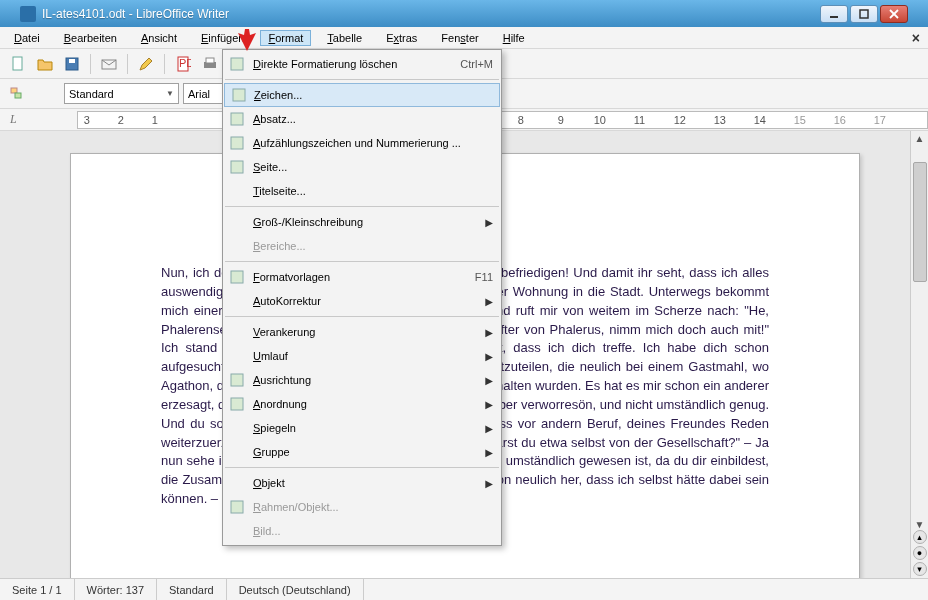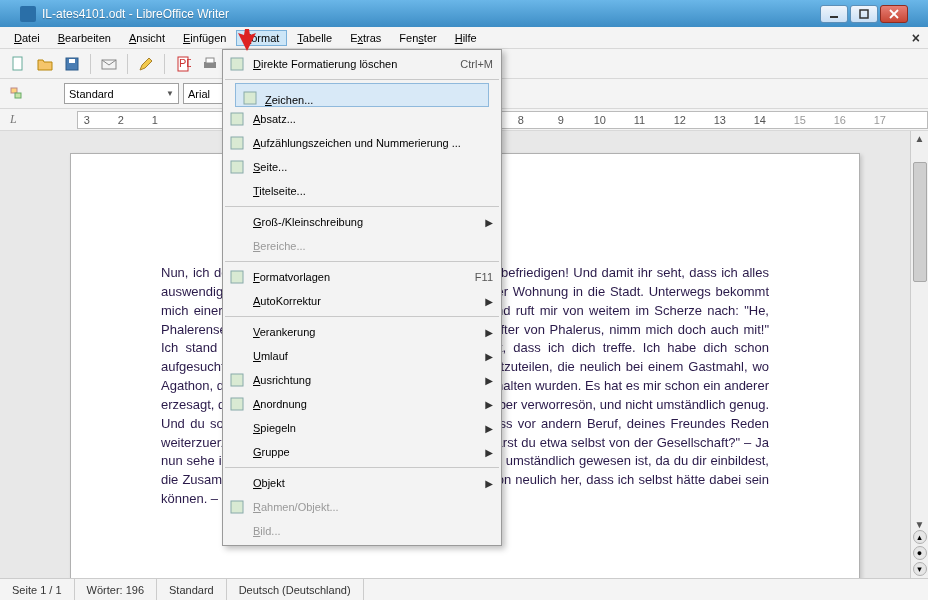--- a/index.html
+++ b/index.html
@@ -8,21 +8,21 @@
 .titlebar { height: 27px; background: linear-gradient(#6ab6e8, #3d8dc5); display: flex; align-items: center; padding: 0 20px; color: #fff; }
 .titlebar .icon { width: 16px; height: 16px; background: #2a6fa8; margin-right: 6px; border-radius: 2px; }
 .titlebar .title { flex: 1; font-size: 12px; text-shadow: 0 1px 1px rgba(0,0,0,.3); }
 .win-ctrls { display: flex; gap: 2px; }
 .win-btn { width: 28px; height: 18px; border-radius: 3px; display: flex; align-items: center; justify-content: center; font-weight: bold; color: #333; }
 .win-min { background: linear-gradient(#f0f5fb,#c9dff5); border:1px solid #5c8fb8;}
 .win-max { background: linear-gradient(#f0f5fb,#c9dff5); border:1px solid #5c8fb8;}
 .win-close { background: linear-gradient(#e77f75,#c74634); border:1px solid #8e2c21; color:#fff;}
 .win-min svg, .win-max svg, .win-close svg { width:10px; height:10px; }
 
-.menubar { height: 22px; background: #f4f4f4; display: flex; align-items: center; padding: 0 6px; gap: 2px; border-bottom: 1px solid #d8d8d8; position: relative;}
+.menubar { height: 22px; background: #f4f4f4; display: flex; align-items: center; padding: 0 6px; gap: 8px; border-bottom: 1px solid #d8d8d8; position: relative;}
 .menu-item { padding: 2px 8px; cursor: default; }
 .menu-item u { text-decoration: underline; }
 .menu-item.highlight { background: #cde6f7; border: 1px solid #7bb1da; padding: 1px 7px; }
 .menu-close-doc { position: absolute; right: 8px; top: 3px; font-weight: bold; color: #333; cursor:pointer; font-size:14px; }
 
 .toolbar { height: 30px; background: #f4f4f4; display: flex; align-items: center; padding: 2px 6px; gap: 3px; border-bottom: 1px solid #d8d8d8; }
 .tb-btn { width: 24px; height: 24px; display: flex; align-items: center; justify-content: center; border: 1px solid transparent; border-radius: 2px; }
 .tb-btn svg { width: 16px; height: 16px; }
 .tb-sep { width: 1px; height: 20px; background: #ccc; margin: 0 3px; }
 .toolbar2 { height: 30px; background: #f4f4f4; display: flex; align-items: center; padding: 2px 6px; gap: 4px; border-bottom: 1px solid #d8d8d8; }
@@ -49,21 +49,21 @@
 .statusbar { position: absolute; bottom: 0; left: 0; right: 0; height: 22px; background: #f4f4f4; border-top: 1px solid #ccc; display: flex; align-items: center; font-size: 11px; color: #333; }
 .status-cell { padding: 0 12px; border-right: 1px solid #ccc; height: 100%; display: flex; align-items: center; }
 .status-cell.wide { flex: 1; border-right: none;}
 
 .dropdown { position: absolute; left: 222px; top: 49px; width: 280px; background: #f3f3f3; border: 1px solid #9a9a9a; box-shadow: 3px 3px 6px rgba(0,0,0,.25); z-index: 50; padding: 2px 0; }
 .dd-row { height: 24px; display: flex; align-items: center; padding: 0 8px 0 30px; position: relative; cursor: default; }
 .dd-row .ic { position: absolute; left: 6px; width: 16px; height: 16px; display:flex; align-items:center; justify-content:center;}
 .dd-row .lbl { flex: 1; }
 .dd-row .shortcut { color: #555; font-size: 11px; }
 .dd-row .sub-arrow { font-size: 10px; color: #333; }
-.dd-row.highlight { background: #d8e9f7; border: 1px solid #8fb9dc; padding-left: 29px; margin: 0 12px; align-items: flex-end; }
+.dd-row.highlight { background: #d8e9f7; border: 1px solid #8fb9dc; padding-left: 29px; margin: 0 1px; }
 .dd-row.disabled { color: #999; }
 .dd-sep { height: 1px; background: #c8c8c8; margin: 3px 2px; }
 
 .red-arrow { position: absolute; left: 234px; top: 29px; z-index: 60; }
 .red-arrow svg { width: 26px; height: 22px; }
 </style>
 </head>
 <body>
 
 <div class="titlebar">
@@ -322,17 +322,17 @@
       </span>
       <span class="lbl"><u>R</u>ahmen/Objekt...</span>
     </div>
     <div class="dd-row disabled">
       <span class="lbl"><u>B</u>ild...</span>
     </div>
   </div>
 
 <div class="statusbar">
   <div class="status-cell">Seite 1 / 1</div>
-  <div class="status-cell">Wörter: 196</div>
+  <div class="status-cell">Wörter: 137</div>
   <div class="status-cell">Standard</div>
   <div class="status-cell">Deutsch (Deutschland)</div>
   <div class="status-cell wide"></div>
 </div>
 
 </body></html>

